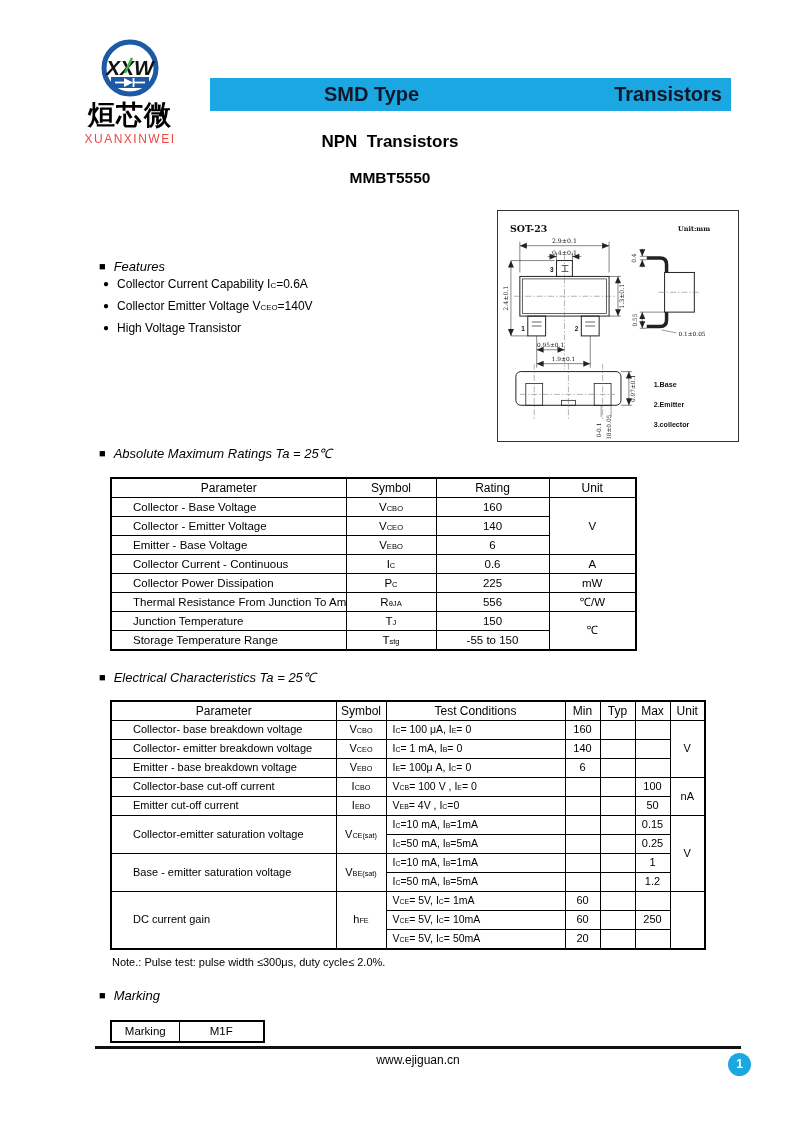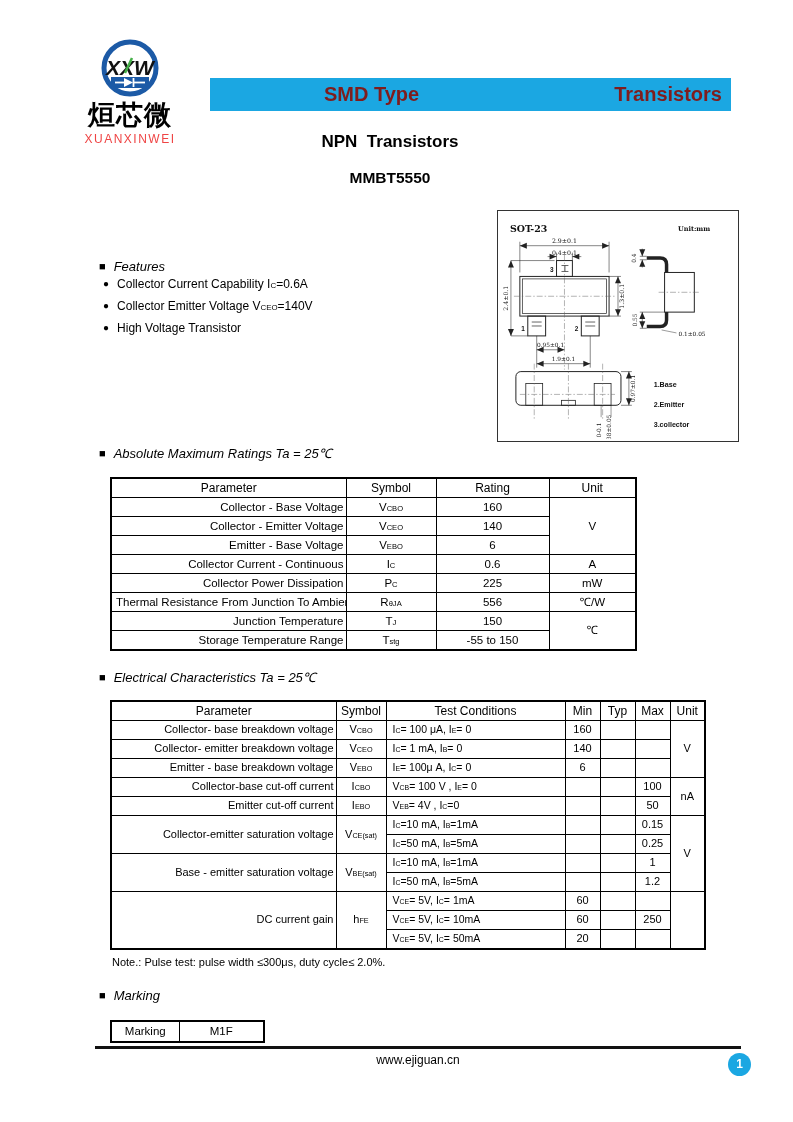--- a/index.html
+++ b/index.html
@@ -4,21 +4,21 @@
 <style>
   html,body{margin:0;padding:0;background:#e8e8e8;}
   .page{position:relative;width:793px;height:1122px;background:#fff;margin:0 auto;
         font-family:"Liberation Sans",sans-serif;color:#000;overflow:hidden;}
   
   .logo{position:absolute;left:66px;top:38px;width:128px;text-align:center;}
   .logo svg{display:block;margin:0 auto;}
   .logo-cn{font-size:27px;font-weight:700;letter-spacing:1px;line-height:1.1;margin-top:1px;white-space:nowrap;}
   .logo-en{font-size:12px;color:#ef4444;letter-spacing:1.5px;margin-top:1px;white-space:nowrap;}
   
-  .banner{position:absolute;left:210px;top:78px;width:521px;height:33px;background:#1ba7e2;color:#7f1d1d;font-weight:bold;font-size:20px;}
+  .banner{position:absolute;left:210px;top:78px;width:521px;height:33px;background:#1ba7e2;color:#0f172a;font-weight:bold;font-size:20px;}
   .banner .bl{position:absolute;left:0;top:0;width:62%;text-align:center;line-height:33px;}
   .banner .br{position:absolute;right:9px;top:0;line-height:33px;}
   
   .tline{position:absolute;left:0;width:780px;text-align:center;font-weight:bold;white-space:pre;}
   .title1{top:132px;font-size:17px;}
   .title2{top:169px;font-size:15.5px;}
   
   .sec{position:absolute;left:99px;font-size:13px;white-space:nowrap;font-style:italic;}
   .sq{font-size:11px;margin-right:8px;position:relative;top:-1px;}
   
@@ -38,21 +38,21 @@
   
   table{border-collapse:collapse;table-layout:fixed;background:#fff;}
   .dt{position:absolute;border:2.5px solid #000;margin-top:10px;}
   .dt th,.dt td{border:1.4px solid #000;text-align:center;vertical-align:middle;
       padding:0 2px;overflow:hidden;white-space:nowrap;font-weight:normal;line-height:1.05;}
   .t1{left:110px;top:467px;width:525px;font-size:11.5px;}
   .t1 th,.t1 td{height:18px;}
   .t2{left:110px;top:690px;width:594px;font-size:11px;}
   .t2 th,.t2 td{height:18px;}
   .t2 td.cond{text-align:left;padding-left:6px;font-size:10.5px;}
-  .dt td.l{text-align:right;padding-left:4px;}
+  .dt td.l{text-align:left;padding-left:21px;}
   .dt th{font-size:12px;}
   .tm{left:110px;top:1010px;width:153px;font-size:11.5px;border:2px solid #000;}
   .tm td{height:19px;}
   
   .note{position:absolute;left:112px;top:956px;font-size:11px;white-space:nowrap;}
   
   .rule{position:absolute;left:95px;top:1046px;width:646px;height:3px;background:#111;}
   .site{position:absolute;left:95px;top:1053px;width:646px;text-align:center;font-size:12px;}
   .pageno{position:absolute;left:728px;top:1053px;width:23px;height:23px;border-radius:50%;
       background:#1ba7e2;color:#fff;font-size:12px;line-height:23px;text-align:center;font-weight:bold;}

